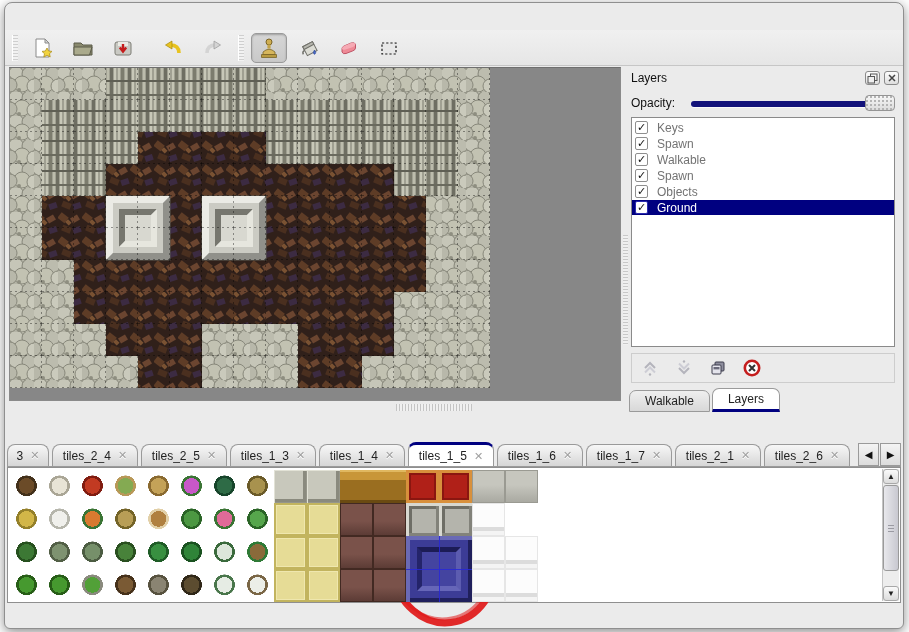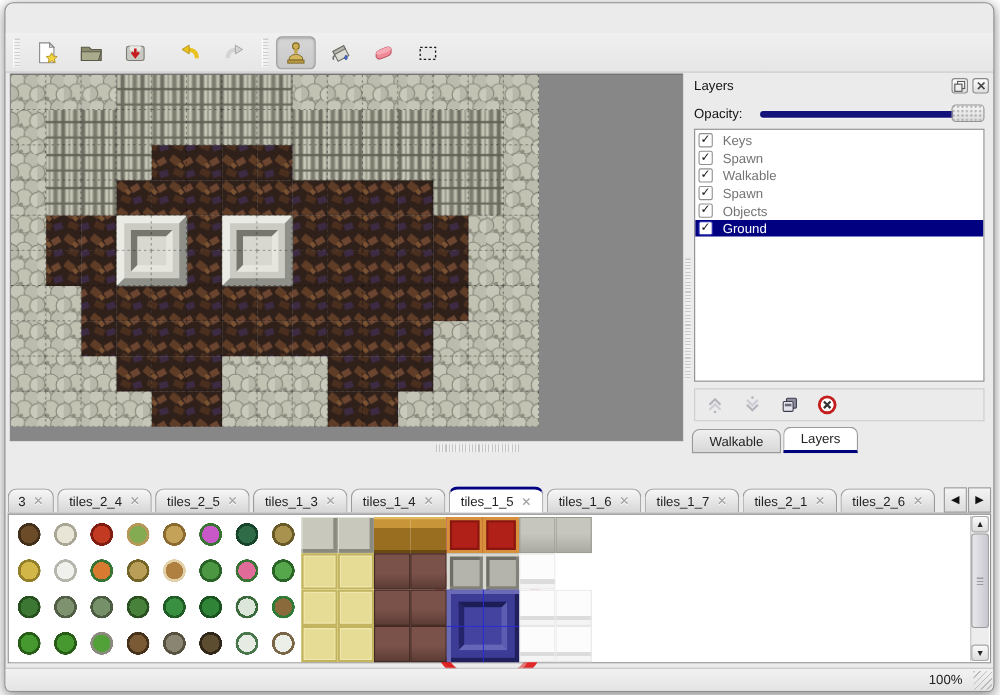--- a/index.html
+++ b/index.html
@@ -637,19 +637,15 @@
           <div class="tile t-chest-dark" style="left: 332px; top: 101px;"></div>
           <div class="tile t-chest-dark" style="left: 365px; top: 101px;"></div>
           <div class="tile t-cloth-white" style="left: 464px; top: 101px;"></div>
           <div class="tile t-cloth-white" style="left: 497px; top: 101px;"></div>
           <div class="blue-sel" style="left: 398px; top: 68px;">
             <div class="sel-grid"></div>
           </div>
         </div>
   </div>
 
-  <div class="statusbar">
-    <span class="zoomtxt">100%</span>
-    <div class="resize-grip"></div>
-  </div>
 
  </div>
 </div>
 
 </body></html>

